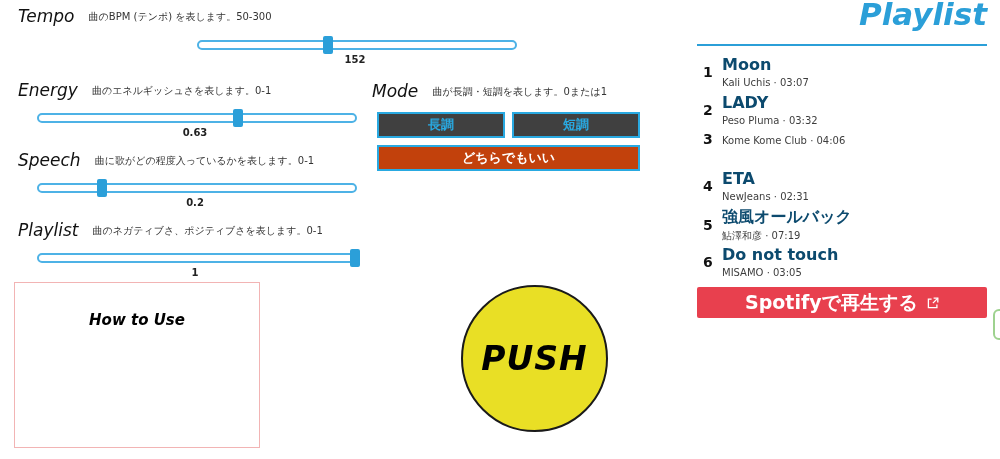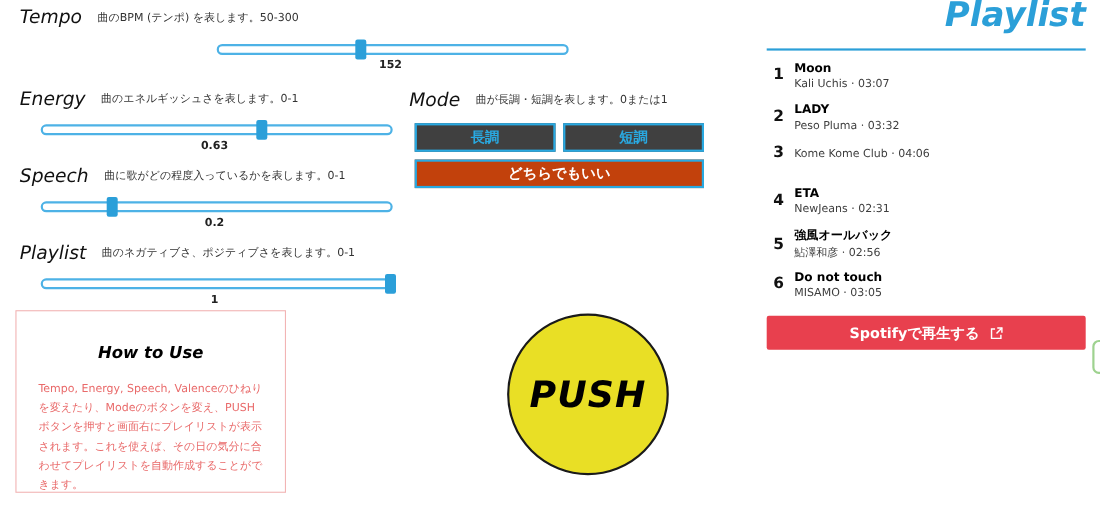--- a/index.html
+++ b/index.html
@@ -56,26 +56,26 @@
   }
 
   
   .pl-title{
     position:absolute;left:697px;top:-4px;width:290px;text-align:right;
     font-size:31px;font-weight:bold;font-style:italic;color:#2b9fd8;
   }
   .pl-rule{position:absolute;left:697px;top:44px;width:290px;height:0;border-top:2px solid #2b9fd8;}
   .pl-row{position:absolute;left:697px;width:290px;display:flex;align-items:center;}
   .pl-num{width:25px;font-size:14px;font-weight:bold;color:#111;padding-left:6px;box-sizing:border-box;}
-  .pl-song{font-size:11px;font-weight:bold;color:#000000;line-height:1.25;}
+  .pl-song{font-size:16px;font-weight:bold;color:#0c4a6e;line-height:1.25;}
   .pl-meta{font-size:10px;color:#3d3d3d;margin-top:2px;}
   .spotify-btn{
     position:absolute;left:697px;top:287px;width:290px;height:31px;
     background:#e8404e;border:none;border-radius:2px;color:#fff;
-    font-size:13px;font-weight:bold;display:flex;align-items:center;
+    font-size:19px;font-weight:bold;display:flex;align-items:center;
     justify-content:center;gap:9px;cursor:pointer;
     font-family:"DejaVu Sans","Liberation Sans",sans-serif;
   }
   .edge-chip{
     position:absolute;left:993px;top:309px;width:16px;height:27px;
     border:2px solid #9ed28f;border-radius:6px;background:#fff;
   }
 </style>
 </head>
 <body>
@@ -111,21 +111,20 @@
   <span class="param-title">Playlist</span>
   <span class="param-desc">曲のネガティブさ、ポジティブさを表します。0-1</span>
 </div>
 <div class="track" style="left:37px;top:253px;width:316px">
   <div class="thumb" style="left: 100%;"></div>
 </div>
 <div class="slider-value" style="left:37px;top:267px;width:316px">1</div>
 
 <div class="howto">
   <div class="howto-title">How to Use</div>
-  <div class="howto-body">Tempo, Energy, Speech, Valenceのひねりを変えたり、Modeのボタンを変え、PUSHボタンを押すと画面右にプレイリストが表示されます。これを使えば、その日の気分に合わせてプレイリストを自動作成することができます。</div>
 </div>
 
 <div class="param-head" style="left:372px;top:81px">
   <span class="param-title">Mode</span>
   <span class="param-desc">曲が長調・短調を表します。0または1</span>
 </div>
 <button class="mode-btn" style="left:377px;top:112px;width:128px">長調</button>
 <button class="mode-btn" style="left:512px;top:112px;width:128px">短調</button>
 <button class="mode-btn filled" style="left:377px;top:145px;width:263px">どちらでもいい</button>
 
@@ -158,21 +157,21 @@
   <div class="pl-num">4</div>
   <div>
     <div class="pl-song">ETA</div>
     <div class="pl-meta">NewJeans · 02:31</div>
   </div>
 </div>
 <div class="pl-row" style="top:207px">
   <div class="pl-num">5</div>
   <div>
     <div class="pl-song">強風オールバック</div>
-    <div class="pl-meta">鮎澤和彦 · 02:56</div>
+    <div class="pl-meta">鮎澤和彦 · 07:19</div>
   </div>
 </div>
 <div class="pl-row" style="top:245px">
   <div class="pl-num">6</div>
   <div>
     <div class="pl-song">Do not touch</div>
     <div class="pl-meta">MISAMO · 03:05</div>
   </div>
 </div>
 

